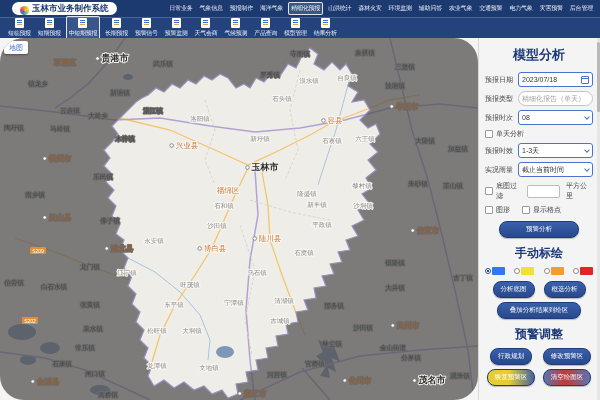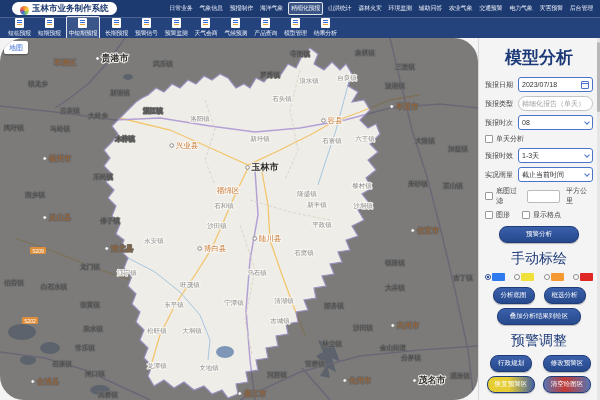--- a/index.html
+++ b/index.html
@@ -25,38 +25,38 @@
 
   
   #map{position:absolute;left:0;top:38px;width:478px;height:362px;background:#efede7;overflow:hidden;cursor:grab;border-radius:24px;}
   #map svg{display:block;}
   #map-chip{position:absolute;left:4px;top:3px;width:24px;height:13px;background:#fff;border-radius:2px;box-shadow:0 1px 2px rgba(0,0,0,.35);color:#3b6bd6;font-size:7px;display:flex;align-items:center;justify-content:center;cursor:pointer;}
 
   
   #panel{position:absolute;left:478px;top:38px;width:122px;height:362px;background:#f4f4f4;border-left:1px solid #d8d8d8;padding:4px 7px 4px 6px;overflow:hidden;}
   #pscroll{position:absolute;right:0;top:0;width:3px;height:362px;background:#e6e6e6;}
   #pscroll .thumb{position:absolute;top:4px;left:0;width:3px;height:70px;background:#b8b8b8;border-radius:2px;}
-  .p-title{font-size:17px;font-weight:bold;color:#1d3a78;text-align:center;margin:4px 0 8px 0;}
+  .p-title{font-size:13px;font-weight:bold;color:#1d3a78;text-align:center;margin:4px 0 8px 0;}
   .frow{display:flex;align-items:center;margin-bottom:4px;}
   .flbl{width:33px;font-size:7px;color:#444;flex:none;}
   .fctl{flex:1;height:15px;display:flex;align-items:center;}
   .input{background:#fff;border:1px solid #4a73c9;border-radius:3px;padding:0 3px;font-size:7px;color:#333;justify-content:space-between;}
   .input.type{border-color:#c3c3c3;color:#a0a0a0;border-radius:8px;}
   .cal{width:8px;height:8px;border:1px solid #4a73c9;border-radius:1px;position:relative;flex:none;}
   .cal:before{content:"";position:absolute;left:0;right:0;top:1.5px;height:1px;background:#4a73c9;}
   .chev{width:4px;height:4px;border-left:1px solid #4a73c9;border-bottom:1px solid #4a73c9;transform:rotate(-45deg);margin-top:-2px;flex:none;}
   .cb{width:8px;height:8px;background:#fff;border:1px solid #9a9a9a;border-radius:1px;flex:none;cursor:pointer;}
   .cblbl{font-size:7px;color:#444;margin-left:3px;}
   .mini-input{width:34px;height:13px;background:#fff;border:1px solid #bbb;border-radius:2px;margin-left:4px;margin-right:3px;cursor:text;}
   .btn{display:inline-block;background:linear-gradient(#3a60ab,#27498c);color:#fff;font-size:6.5px;border:1px solid #1f3c78;border-radius:8px;padding:3px 7px;cursor:pointer;white-space:nowrap;box-shadow:0 1px 1px rgba(0,0,0,.25);}
   .btn.wide{display:block;margin:6px auto 4px auto;padding:3px 26px;}
   .btn.overlaybtn{display:block;margin:4px auto 2px auto;padding:3px 12px;}
   .btn.yellow{background:linear-gradient(90deg,#e6cd33 0%,#e6cd33 45%,#46639f 100%);}
   .btn.red{background:linear-gradient(90deg,#5a74b0 0%,#c23a35 45%,#5a74b0 100%);}
-  .sec-title{font-size:14px;font-weight:normal;color:#1d3a78;text-align:center;margin:7px 0 5px 0;}
+  .sec-title{font-size:12px;font-weight:bold;color:#1d3a78;text-align:center;margin:7px 0 5px 0;}
   .colors{display:flex;justify-content:space-between;align-items:center;margin:2px 0 6px 0;}
   .clr{display:flex;align-items:center;gap:1px;cursor:pointer;}
   .radio{width:6px;height:6px;border:1px solid #8a8a8a;border-radius:50%;background:#fff;}
   .radio.checked{border-color:#2d4f96;background:radial-gradient(#2d4f96 0 40%,#fff 45%);}
   .sw{width:13px;height:8px;border-radius:1px;}
   .btnrow{display:flex;justify-content:center;gap:9px;margin-bottom:4px;}
   .btngrid{display:grid;grid-template-columns:1fr 1fr;gap:4px 4px;justify-items:center;margin-bottom:2px;}
 </style>
 </head>
 <body>

